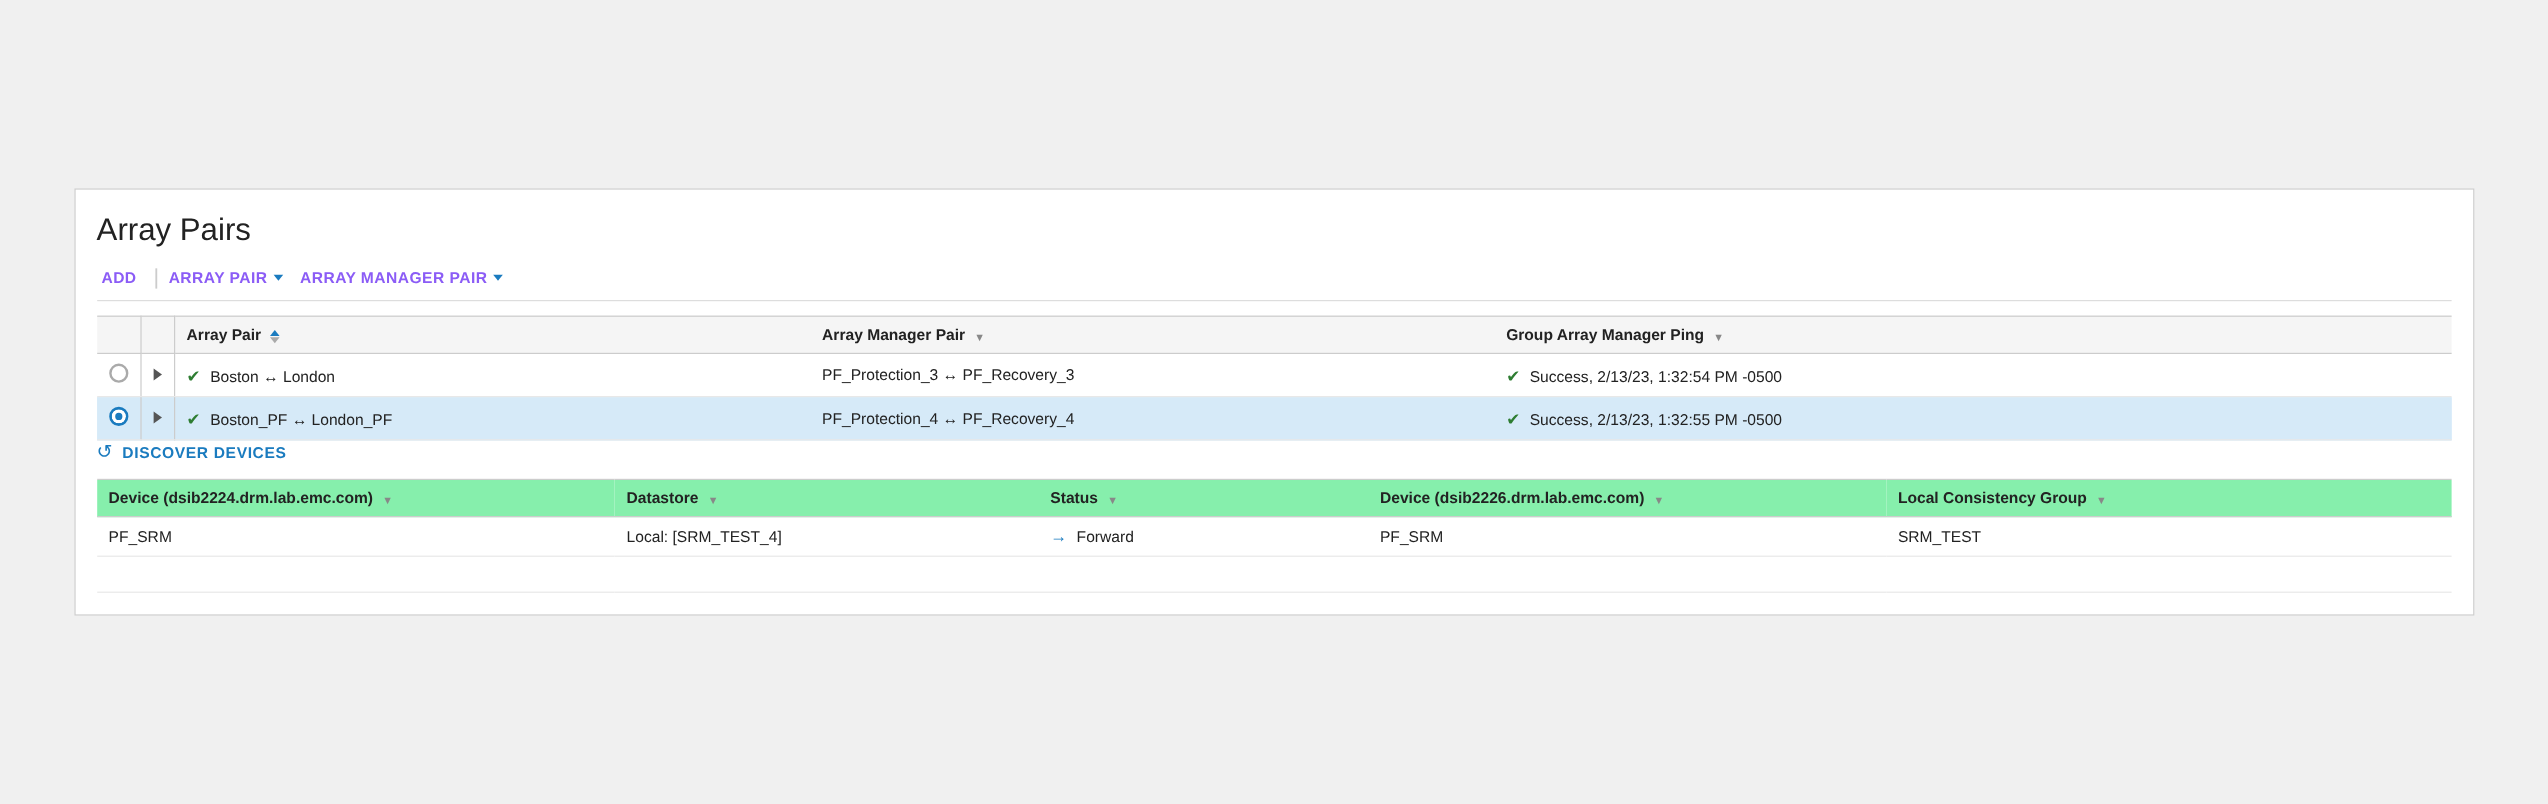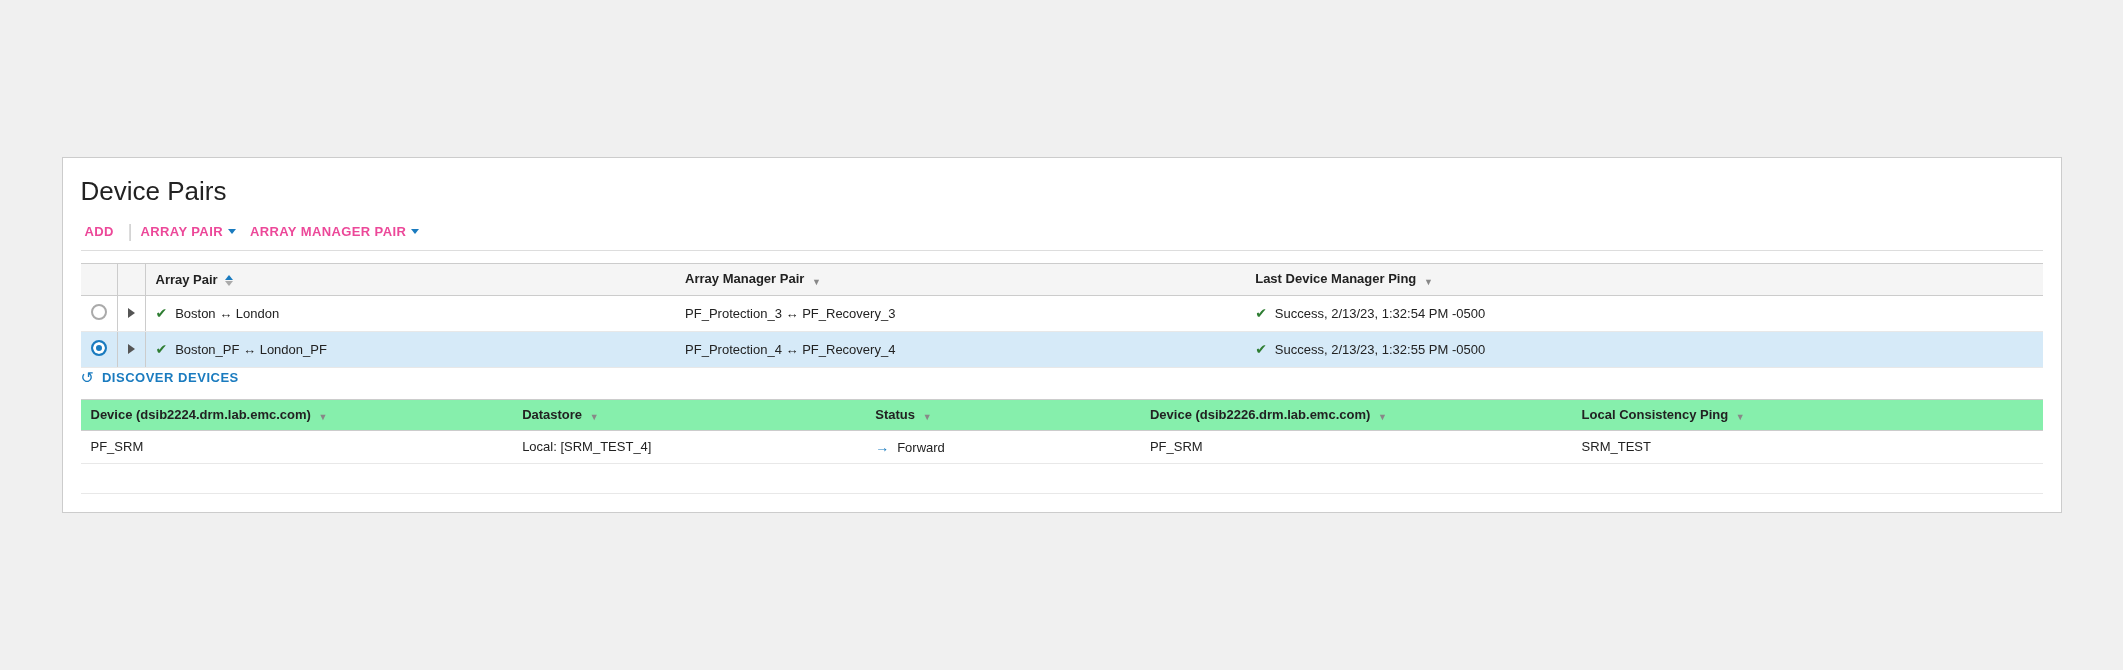--- a/index.html
+++ b/index.html
@@ -27,21 +27,21 @@
     }
     .toolbar {
       display: flex;
       align-items: center;
       gap: 0;
       margin-bottom: 12px;
       border-bottom: 1px solid #ddd;
       padding-bottom: 8px;
     }
     .toolbar-btn {
-      color: #ec4899;
+      color: #8b5cf6;
       font-weight: 700;
       font-size: 13px;
       cursor: pointer;
       background: none;
       border: none;
       padding: 0 10px 0 4px;
       display: flex;
       align-items: center;
       gap: 3px;
       letter-spacing: 0.03em;
@@ -241,21 +241,21 @@
     }
     .empty-row td {
       height: 30px;
     }
   </style>
 </head>
 <body>
 
 <div class="container">
 
-  <div class="page-title">Device Pairs</div>
+  <div class="page-title">Array Pairs</div>
 
   <div class="toolbar">
     <button class="toolbar-btn">ADD</button>
     <span class="toolbar-divider">|</span>
     <button class="toolbar-btn">
       <span>ARRAY PAIR</span>
       <span class="chevron-down"></span>
     </button>
     <button class="toolbar-btn">
       <span>ARRAY MANAGER PAIR</span>
@@ -273,21 +273,21 @@
           <span class="sort-icons">
             <span class="sort-up"></span>
             <span class="sort-down"></span>
           </span>
         </th>
         <th style="width:30%;">
           <span>Array Manager Pair</span>
           <span class="filter-icon"></span>
         </th>
         <th style="width:42%;">
-          <span>Last Device Manager Ping</span>
+          <span>Group Array Manager Ping</span>
           <span class="filter-icon"></span>
         </th>
       </tr>
     </thead>
     <tbody id="main-table-body">
     <tr>
           <td class="radio-col col-border-right"><span class="radio-btn"></span></td>
           <td class="expand-col col-border-right"><span class="expand-arrow"></span></td>
           <td><span class="check-icon">✔ </span>Boston ↔ London</td>
           <td>PF_Protection_3 ↔ PF_Recovery_3</td>
@@ -322,21 +322,21 @@
         </th>
         <th class="col-status">
           <span>Status</span>
           <span class="filter-icon"></span>
         </th>
         <th class="col-device2">
           <span>Device (dsib2226.drm.lab.emc.com)</span>
           <span class="filter-icon"></span>
         </th>
         <th class="col-lcg">
-          <span>Local Consistency Ping</span>
+          <span>Local Consistency Group</span>
           <span class="filter-icon"></span>
         </th>
       </tr>
     </thead>
     <tbody id="devices-table-body">
     <tr>
           <td>PF_SRM</td>
           <td>Local: [SRM_TEST_4]</td>
           <td><span class="arrow-icon">→ </span>Forward</td>
           <td>PF_SRM</td>

